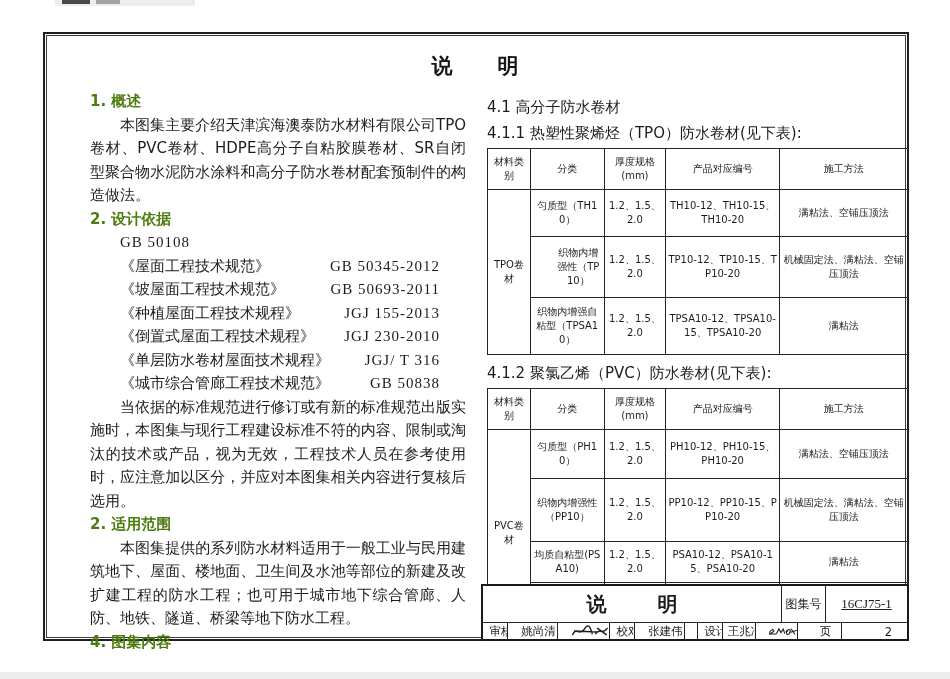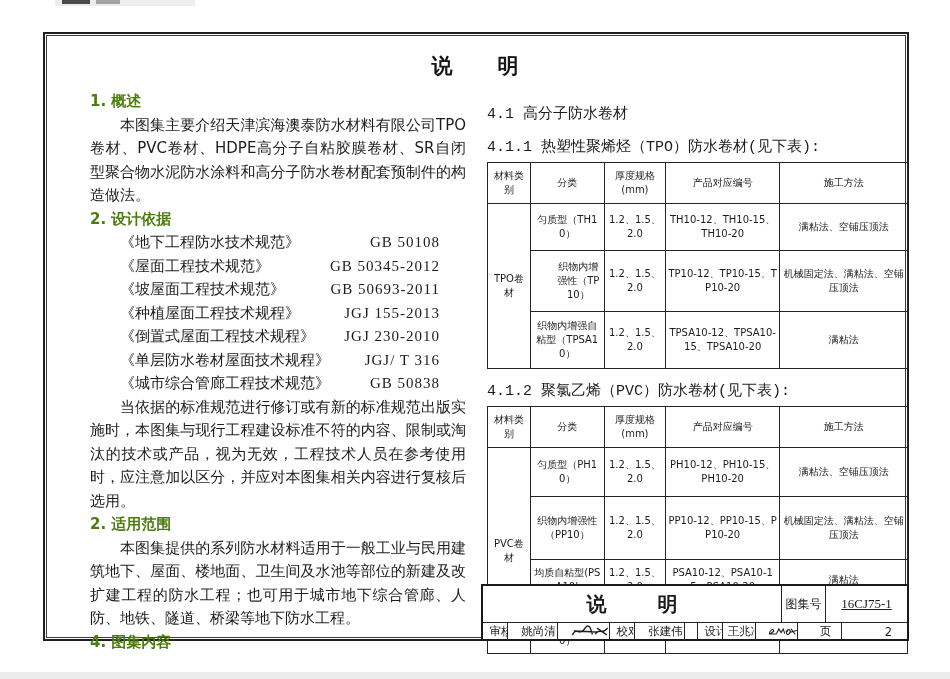--- a/index.html
+++ b/index.html
@@ -32,21 +32,21 @@
     font-size:15px;line-height:23.5px;text-align:justify;
   }
   .sec-heading{font-weight:bold;color:#4d7c0f;}
   .para{margin:0;text-indent:2em;}
   .std-list{padding:0 26px 0 2em;}
   .std-row{display:flex;justify-content:space-between;}
   .std-code{white-space:nowrap;font-family:"Liberation Serif","DejaVu Serif",serif;letter-spacing:1px;}
 
   
   .right-col{position:absolute;left:487px;top:92px;width:421px;font-size:15px;}
-  .r-heading{margin:12px 0 4px 0;line-height:21px;font-family:Liberation Mono, monospace;}
+  .r-heading{margin:5px 0 4px 0;line-height:21px;}
   table.spec{
     width:100%;border-collapse:collapse;table-layout:fixed;
     font-size:10px;line-height:1.4;margin:4px 0 8px 0;
   }
   table.spec td{
     border:1px solid #242424;text-align:center;vertical-align:middle;
     padding:3px 2px;word-break:break-all;color:#1c1c1c;
   }
   table.spec .hdr{height:34px;}
   col.c-mat{width:10.2%;}col.c-cls{width:17.6%;}col.c-thk{width:14.6%;}
@@ -85,21 +85,20 @@
 
 <div class="page-title">说 明</div>
 
 <div class="left-col">
   <div class="sec-heading">1. 概述</div>
   <p class="para">本图集主要介绍天津滨海澳泰防水材料有限公司TPO卷材、PVC卷材、HDPE高分子自粘胶膜卷材、SR自闭型聚合物水泥防水涂料和高分子防水卷材配套预制件的构造做法。</p>
 
   <div class="sec-heading">2. 设计依据</div>
   <div class="std-list">
     <div class="std-row">
-      <span>《地下工程防水技术规范》</span>
       <span class="std-code">GB 50108</span>
     </div>
     <div class="std-row">
       <span>《屋面工程技术规范》</span>
       <span class="std-code">GB 50345-2012</span>
     </div>
     <div class="std-row">
       <span>《坡屋面工程技术规范》</span>
       <span class="std-code">GB 50693-2011</span>
     </div>

